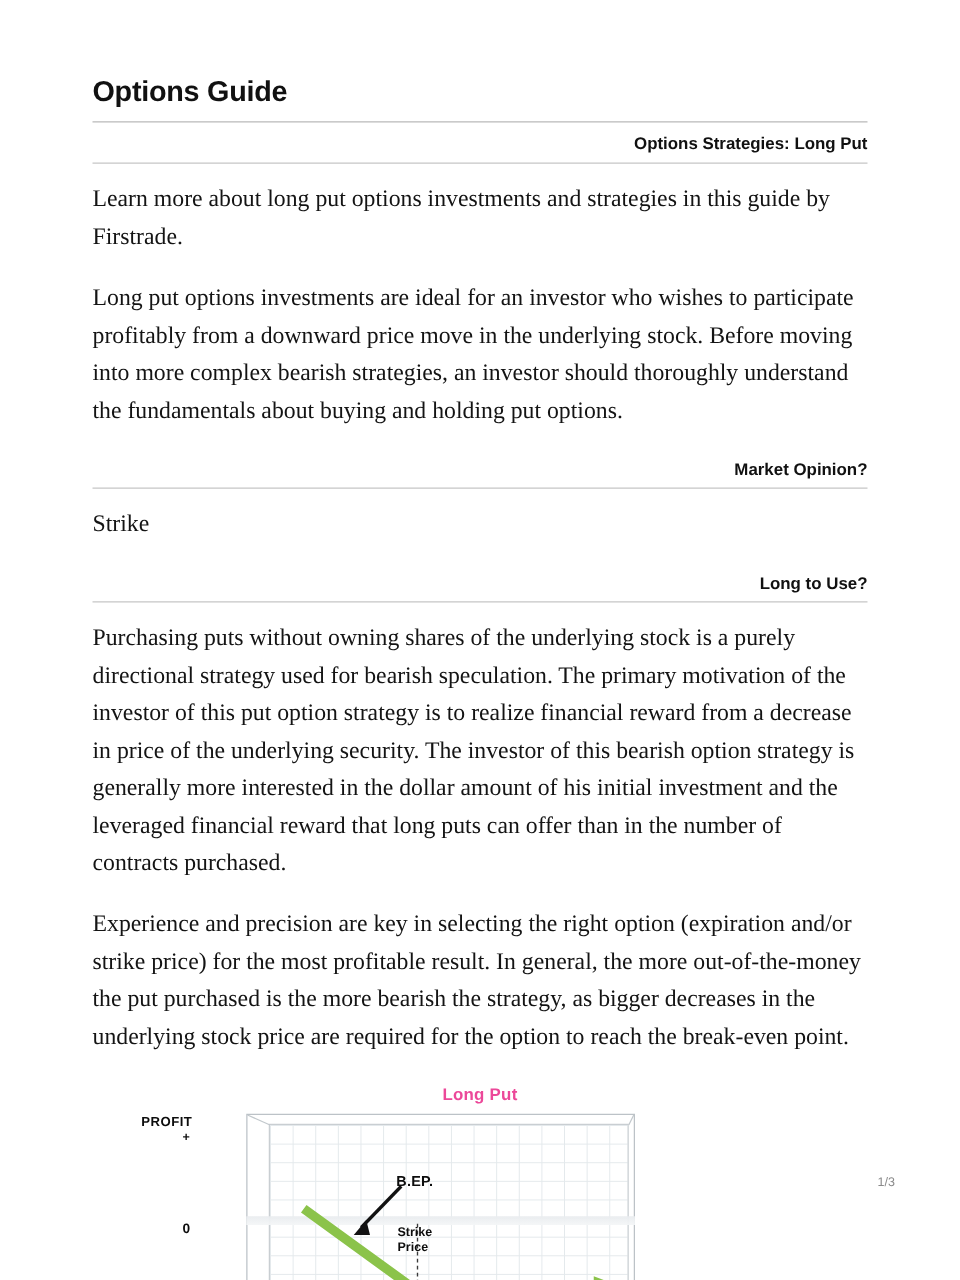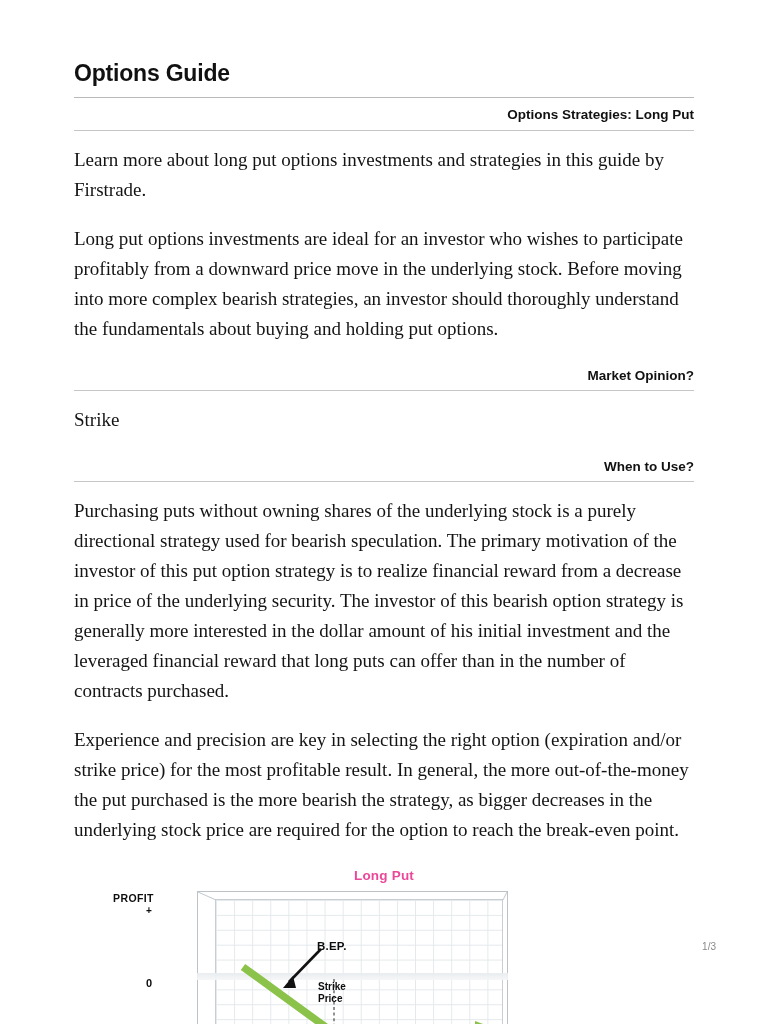--- a/index.html
+++ b/index.html
@@ -253,21 +253,21 @@
 
     <h2 class="sec-head">Options Strategies: Long Put</h2>
     <div class="sec-rule"></div>
     <p class="body">Learn more about long put options investments and strategies in this guide by Firstrade.</p>
     <p class="body tight">Long put options investments are ideal for an investor who wishes to participate profitably from a downward price move in the underlying stock. Before moving into more complex bearish strategies, an investor should thoroughly understand the fundamentals about buying and holding put options.</p>
 
     <h2 class="sec-head">Market Opinion?</h2>
     <div class="sec-rule"></div>
     <p class="body tight">Strike</p>
 
-    <h2 class="sec-head">When to Use?</h2>
+    <h2 class="sec-head">Long to Use?</h2>
     <div class="sec-rule"></div>
     <p class="body">Purchasing puts without owning shares of the underlying stock is a purely directional strategy used for bearish speculation. The primary motivation of the investor of this put option strategy is to realize financial reward from a decrease in price of the underlying security. The investor of this bearish option strategy is generally more interested in the dollar amount of his initial investment and the leveraged financial reward that long puts can offer than in the number of contracts purchased.</p>
     <p class="body">Experience and precision are key in selecting the right option (expiration and/or strike price) for the most profitable result. In general, the more out-of-the-money the put purchased is the more bearish the strategy, as bigger decreases in the underlying stock price are required for the option to reach the break-even point.</p>
 
     <div class="figure">
 
       <div class="fig-title">Long Put</div>
 
       <div class="chart-box">
 

